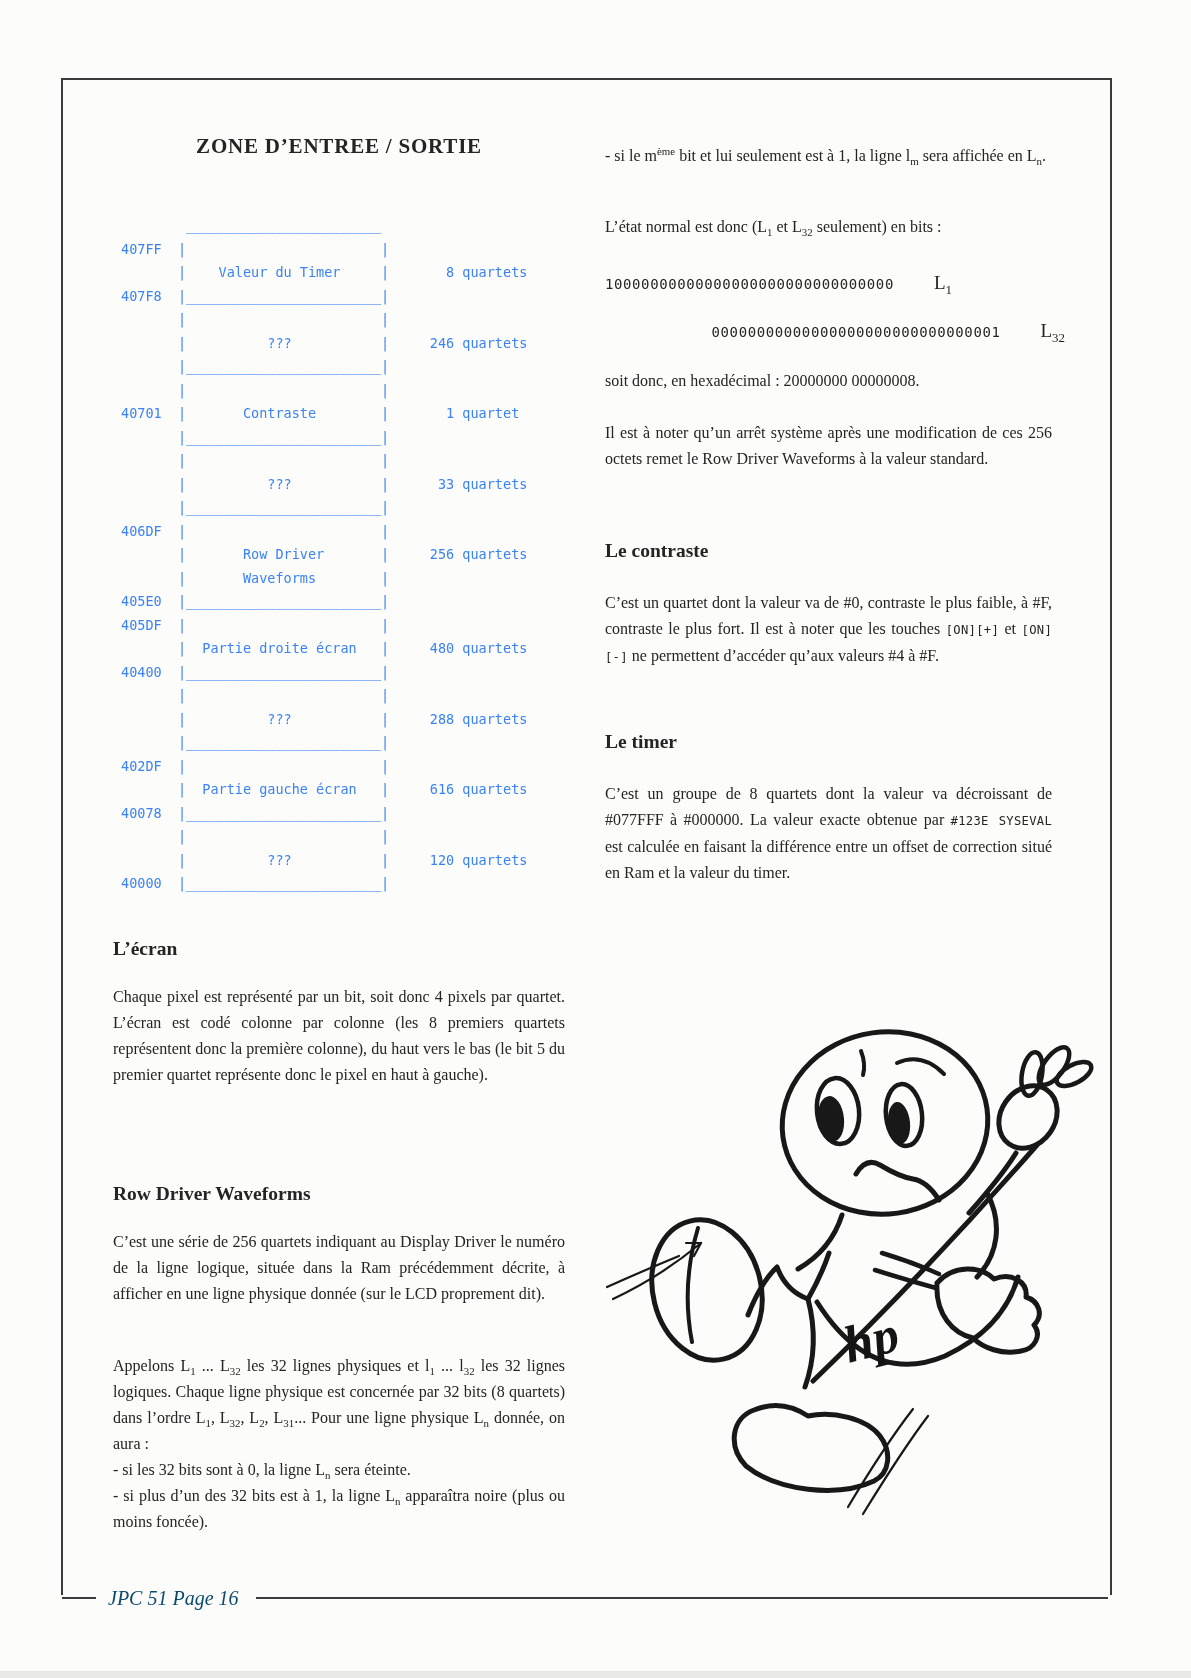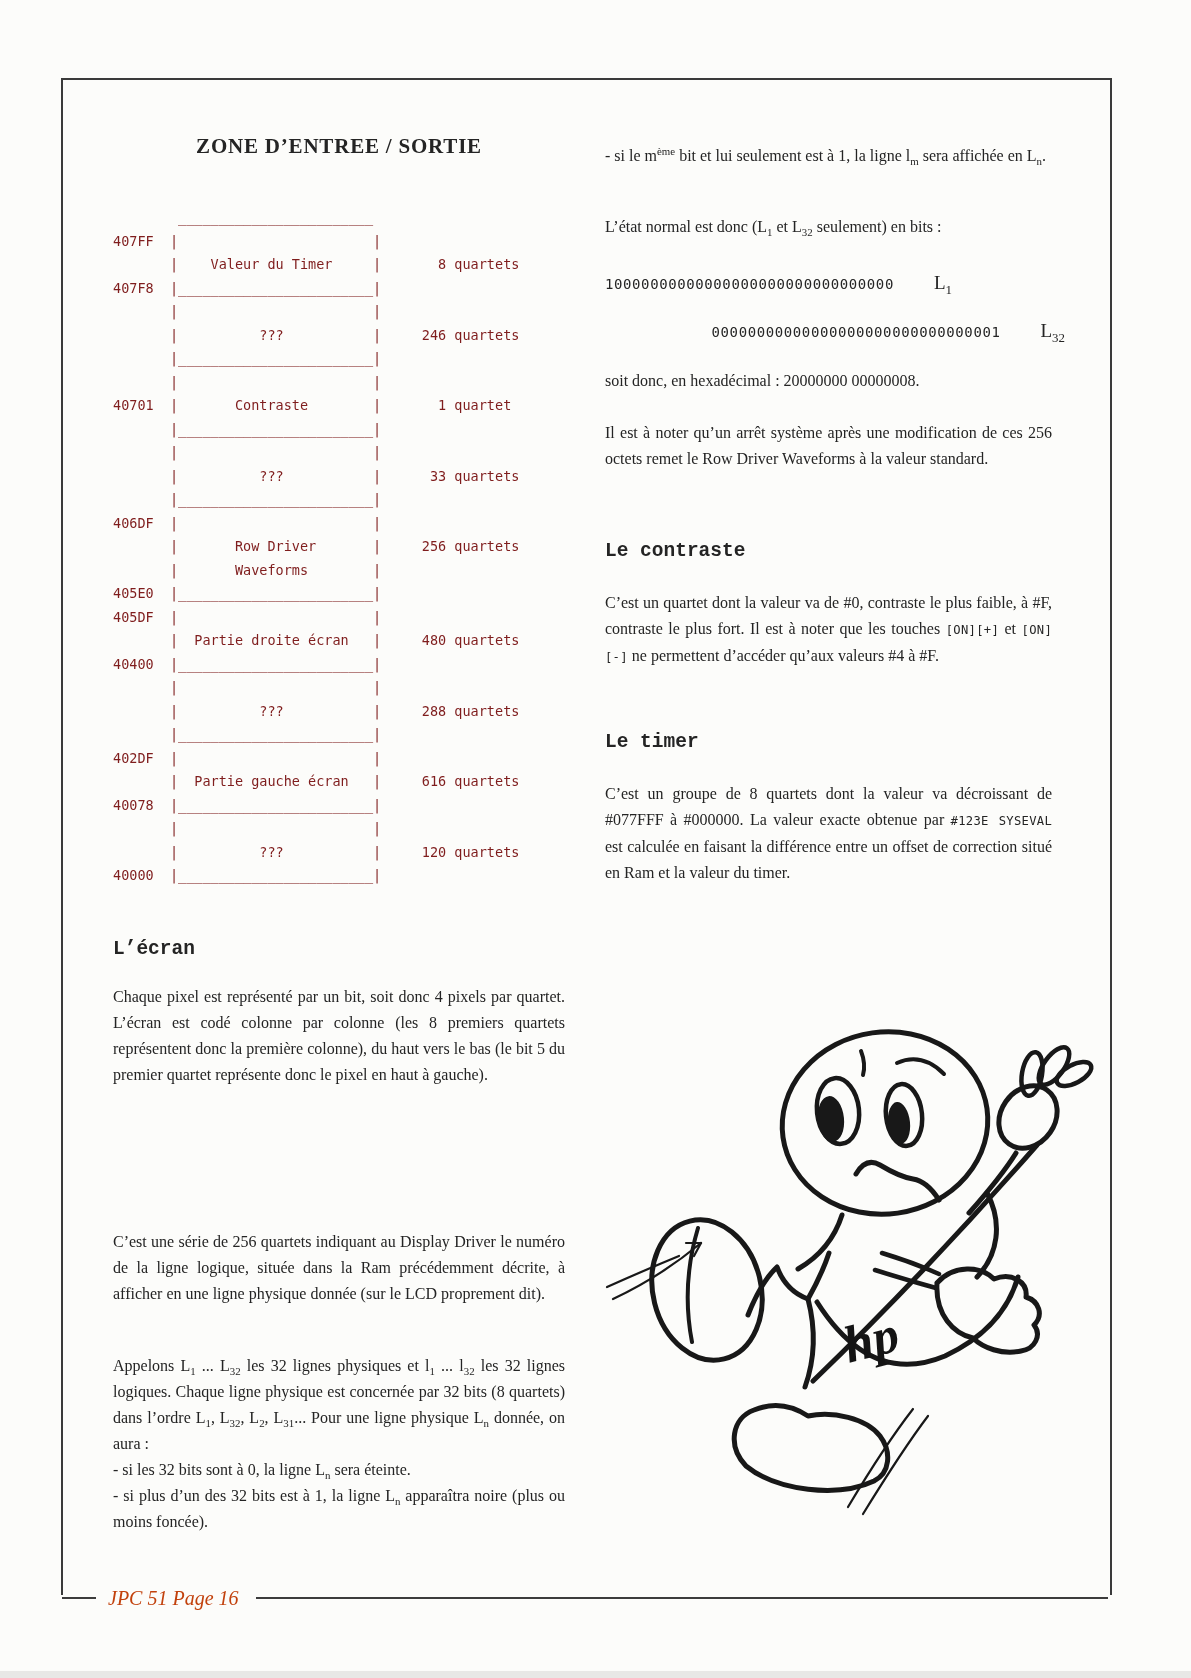--- a/index.html
+++ b/index.html
@@ -2,32 +2,32 @@
 <html lang="fr"><head>
 <meta charset="utf-8">
 <style>
   html,body{margin:0;padding:0;background:#e8e8e6;}
   .page{position:relative;width:1191px;height:1671px;background:#fcfcfa;margin:0 auto;
         font-family:"Liberation Serif",serif;color:#242424;overflow:hidden;}
   .frame{position:absolute;left:61px;top:78px;width:1047px;height:1515px;
          border-top:2px solid #3a3a3a;border-left:2px solid #3a3a3a;border-right:2px solid #3a3a3a;}
   .title{position:absolute;left:113px;top:134px;width:452px;text-align:center;
          font-size:21px;font-weight:bold;letter-spacing:.8px;}
-  .memmap{position:absolute;left:113px;top:206px;margin:0;
-          font-family:"DejaVu Sans Mono",monospace;font-size:13.5px;line-height:23.5px;color:#7f1d1d;}
+  .memmap{position:absolute;left:113px;top:206px;margin:8px;
+          font-family:"DejaVu Sans Mono",monospace;font-size:13.5px;line-height:23.5px;color:#3b82f6;}
   .col{position:absolute;}
   .para{font-size:16px;line-height:26px;text-align:justify;margin:0;}
   .para.nj{text-align:left;}
-  .hdg{font-size:19.5px;font-weight:bold;margin:0;font-family:Liberation Mono, monospace;}
+  .hdg{font-size:19.5px;font-weight:bold;margin:0;}
   .code{font-family:"DejaVu Sans Mono",monospace;font-size:.76em;letter-spacing:.3px;}
   sub{font-size:.68em;line-height:0;}
   sup{font-size:.68em;line-height:0;}
   .binline{font-size:19px;margin:0;white-space:nowrap;}
   .binline .code{font-size:14px;margin-right:40px;letter-spacing:.6px;}
-  .footer-label{position:absolute;left:108px;top:1587px;font-style:italic;font-size:20px;color:#c2410c;}
+  .footer-label{position:absolute;left:108px;top:1587px;font-style:italic;font-size:20px;color:#0c4a6e;}
   .rule{position:absolute;top:1597px;height:2px;background:#3c3c3c;}
   .rule.l{left:62px;width:34px;}
   .rule.r{left:256px;width:852px;}
   svg text{user-select:none;}
 </style>
 </head>
 <body>
 
 <div class="page">
 
@@ -106,20 +106,23 @@
   </div>
 
   <div class="col" style="left:113px;top:938px;width:452px;">
     <p class="hdg">L’écran</p>
   </div>
 
   <div class="col" style="left:113px;top:984px;width:452px;">
     <p class="para">Chaque pixel est représenté par un bit, soit donc 4 pixels par quartet. L’écran est codé colonne par colonne (les 8 premiers quartets représentent donc la première colonne), du haut vers le bas (le bit 5 du premier quartet représente donc le pixel en haut à gauche).</p>
   </div>
 
+  <div class="col" style="left:113px;top:1183px;width:452px;">
+    <p class="hdg">Row Driver Waveforms</p>
+  </div>
 
   <div class="col" style="left:113px;top:1229px;width:452px;">
     <p class="para">C’est une série de 256 quartets indiquant au Display Driver le numéro de la ligne logique, située dans la Ram précédemment décrite, à afficher en une ligne physique donnée (sur le LCD proprement dit).</p>
   </div>
 
   <div class="col" style="left:113px;top:1353px;width:452px;">
     <p class="para">Appelons L<sub class="sub">1</sub> ... L<sub class="sub">32</sub> les 32 lignes physiques et l<sub class="sub">1</sub> ... l<sub class="sub">32</sub> les 32 lignes logiques. Chaque ligne physique est concernée par 32 bits (8 quartets) dans l’ordre L<sub class="sub">1</sub>, L<sub class="sub">32</sub>, L<sub class="sub">2</sub>, L<sub class="sub">31</sub>... Pour une ligne physique L<sub class="sub">n</sub> donnée, on aura :<br>- si les 32 bits sont à 0, la ligne L<sub class="sub">n</sub> sera éteinte.<br>- si plus d’un des 32 bits est à 1, la ligne L<sub class="sub">n</sub> apparaîtra noire (plus ou moins foncée).</p>
   </div>
 
   <svg style="position:absolute;left:585px;top:925px;" width="520" height="600" viewBox="0 0 520 600">

